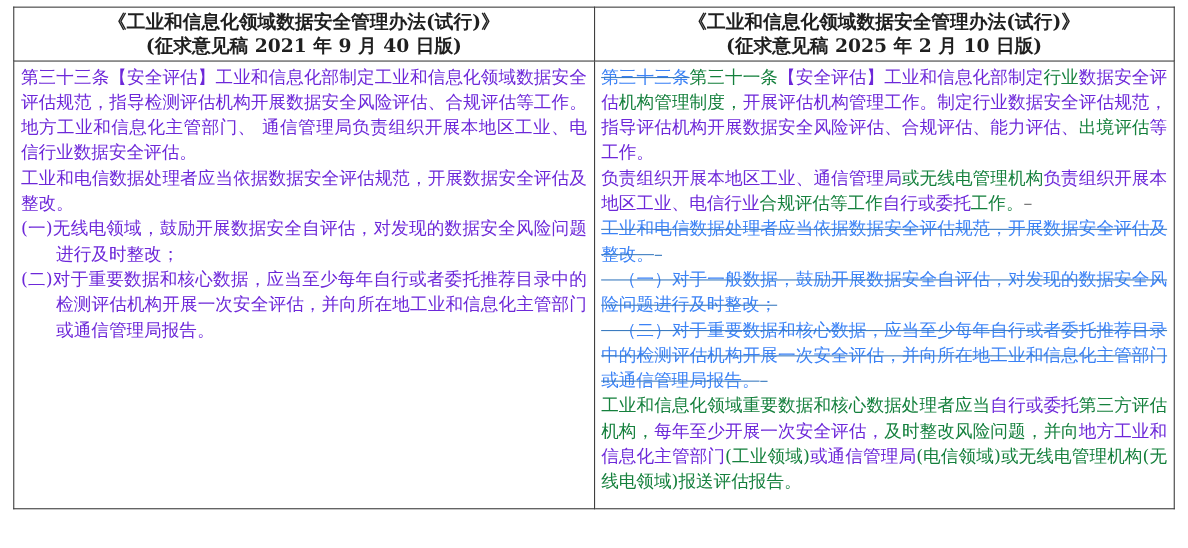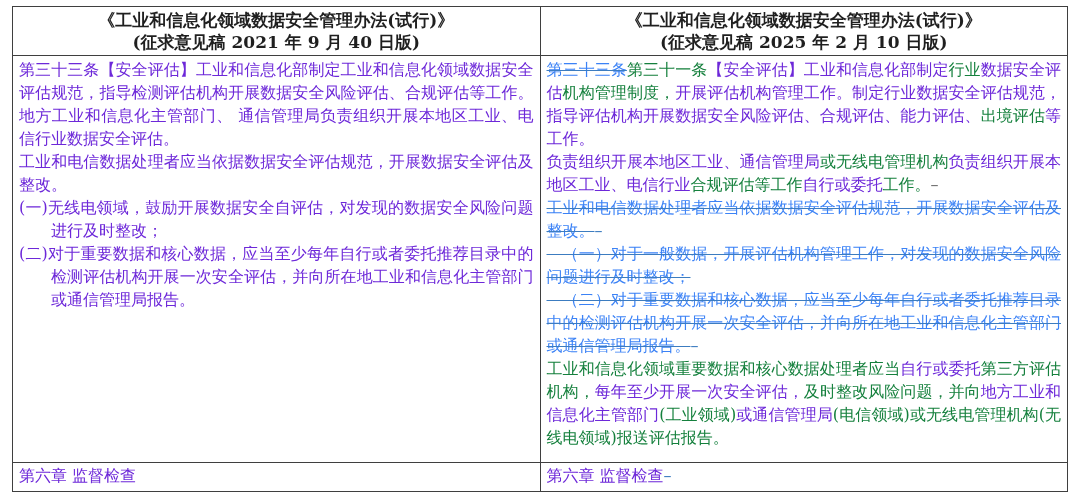--- a/index.html
+++ b/index.html
@@ -92,24 +92,20 @@
       <td class="bodycell" id="cell-left">
             <p class="para"><span class="seg-normal">第三十三条【安全评估】工业和信息化部制定工业和信息化领域数据安全评估规范，指导检测评估机构开展数据安全风险评估、合规评估等工作。地方工业和信息化主管部门、 通信管理局负责组织开展本地区工业、电信行业数据安全评估。</span></p>
             <p class="para"><span class="seg-normal">工业和电信数据处理者应当依据数据安全评估规范，开展数据安全评估及整改。</span></p>
             <p class="para hang"><span class="seg-normal">(一)无线电领域，鼓励开展数据安全自评估，对发现的数据安全风险问题进行及时整改；</span></p>
             <p class="para hang"><span class="seg-normal">(二)对于重要数据和核心数据，应当至少每年自行或者委托推荐目录中的检测评估机构开展一次安全评估，并向所在地工业和信息化主管部门或通信管理局报告。</span></p>
           </td>
       <td class="bodycell" id="cell-right">
             <p class="para"><span class="seg-del">第三十三条</span><span class="seg-ins">第三十一条</span><span class="seg-normal">【安全评估】工业和信息化部制定</span><span class="seg-ins">行业</span><span class="seg-normal">数据安全评估</span><span class="seg-ins">机构管理制度，</span><span class="seg-normal">开展评估机构管理工作。制定行业数据安全评估规范，指导评估机构开展数据安全风险评估、合规评估、能力评估、</span><span class="seg-ins">出境评估</span><span class="seg-normal">等工作。</span></p>
             <p class="para"><span class="seg-normal">负责组织开展本地区工业、通信管理局</span><span class="seg-ins">或无线电管理机构</span><span class="seg-normal">负责组织开展本地区工业、电信行业</span><span class="seg-ins">合规评估等工作</span><span class="seg-normal">自行或委托</span><span class="seg-ins">工作。</span><span class="seg-mark">–</span></p>
             <p class="para"><span class="seg-del">工业和电信数据处理者应当依据数据安全评估规范，开展数据安全评估及整改。</span><span class="seg-delmark">–</span></p>
-            <p class="para"><span class="seg-del">　（一）对于一般数据，开展评估机构管理工作，对发现的数据安全风险问题进行及时整改；</span></p>
+            <p class="para"><span class="seg-del">　（一）对于一般数据，鼓励开展数据安全自评估，对发现的数据安全风险问题进行及时整改；</span></p>
             <p class="para"><span class="seg-del">　（二）对于重要数据和核心数据，应当至少每年自行或者委托推荐目录中的检测评估机构开展一次安全评估，并向所在地工业和信息化主管部门或通信管理局报告。</span><span class="seg-delmark">–</span></p>
             <p class="para"><span class="seg-ins">工业和信息化领域重要数据和核心数据处理者应当</span><span class="seg-normal">自行或委托</span><span class="seg-ins">第三方评估机构，</span><span class="seg-normal">每年至少开展一次安全评估，</span><span class="seg-ins">及时整改风险问题，并向</span><span class="seg-normal">地方工业和信息化主管部门</span><span class="seg-ins">(工业领域)</span><span class="seg-normal">或通信管理局</span><span class="seg-ins">(电信领域)或无线电管理机构(无线电领域)报送评估报告。</span></p>
           </td>
-    </tr>
-    <tr>
-      <td class="footcell" id="foot-left"><span class="seg-normal">第六章 监督检查</span></td>
-      <td class="footcell" id="foot-right"><span class="seg-normal">第六章 监督检查</span><span class="seg-delmark">–</span></td>
     </tr>
   </tbody>
     </table>
 </div>
 
 </body></html>

